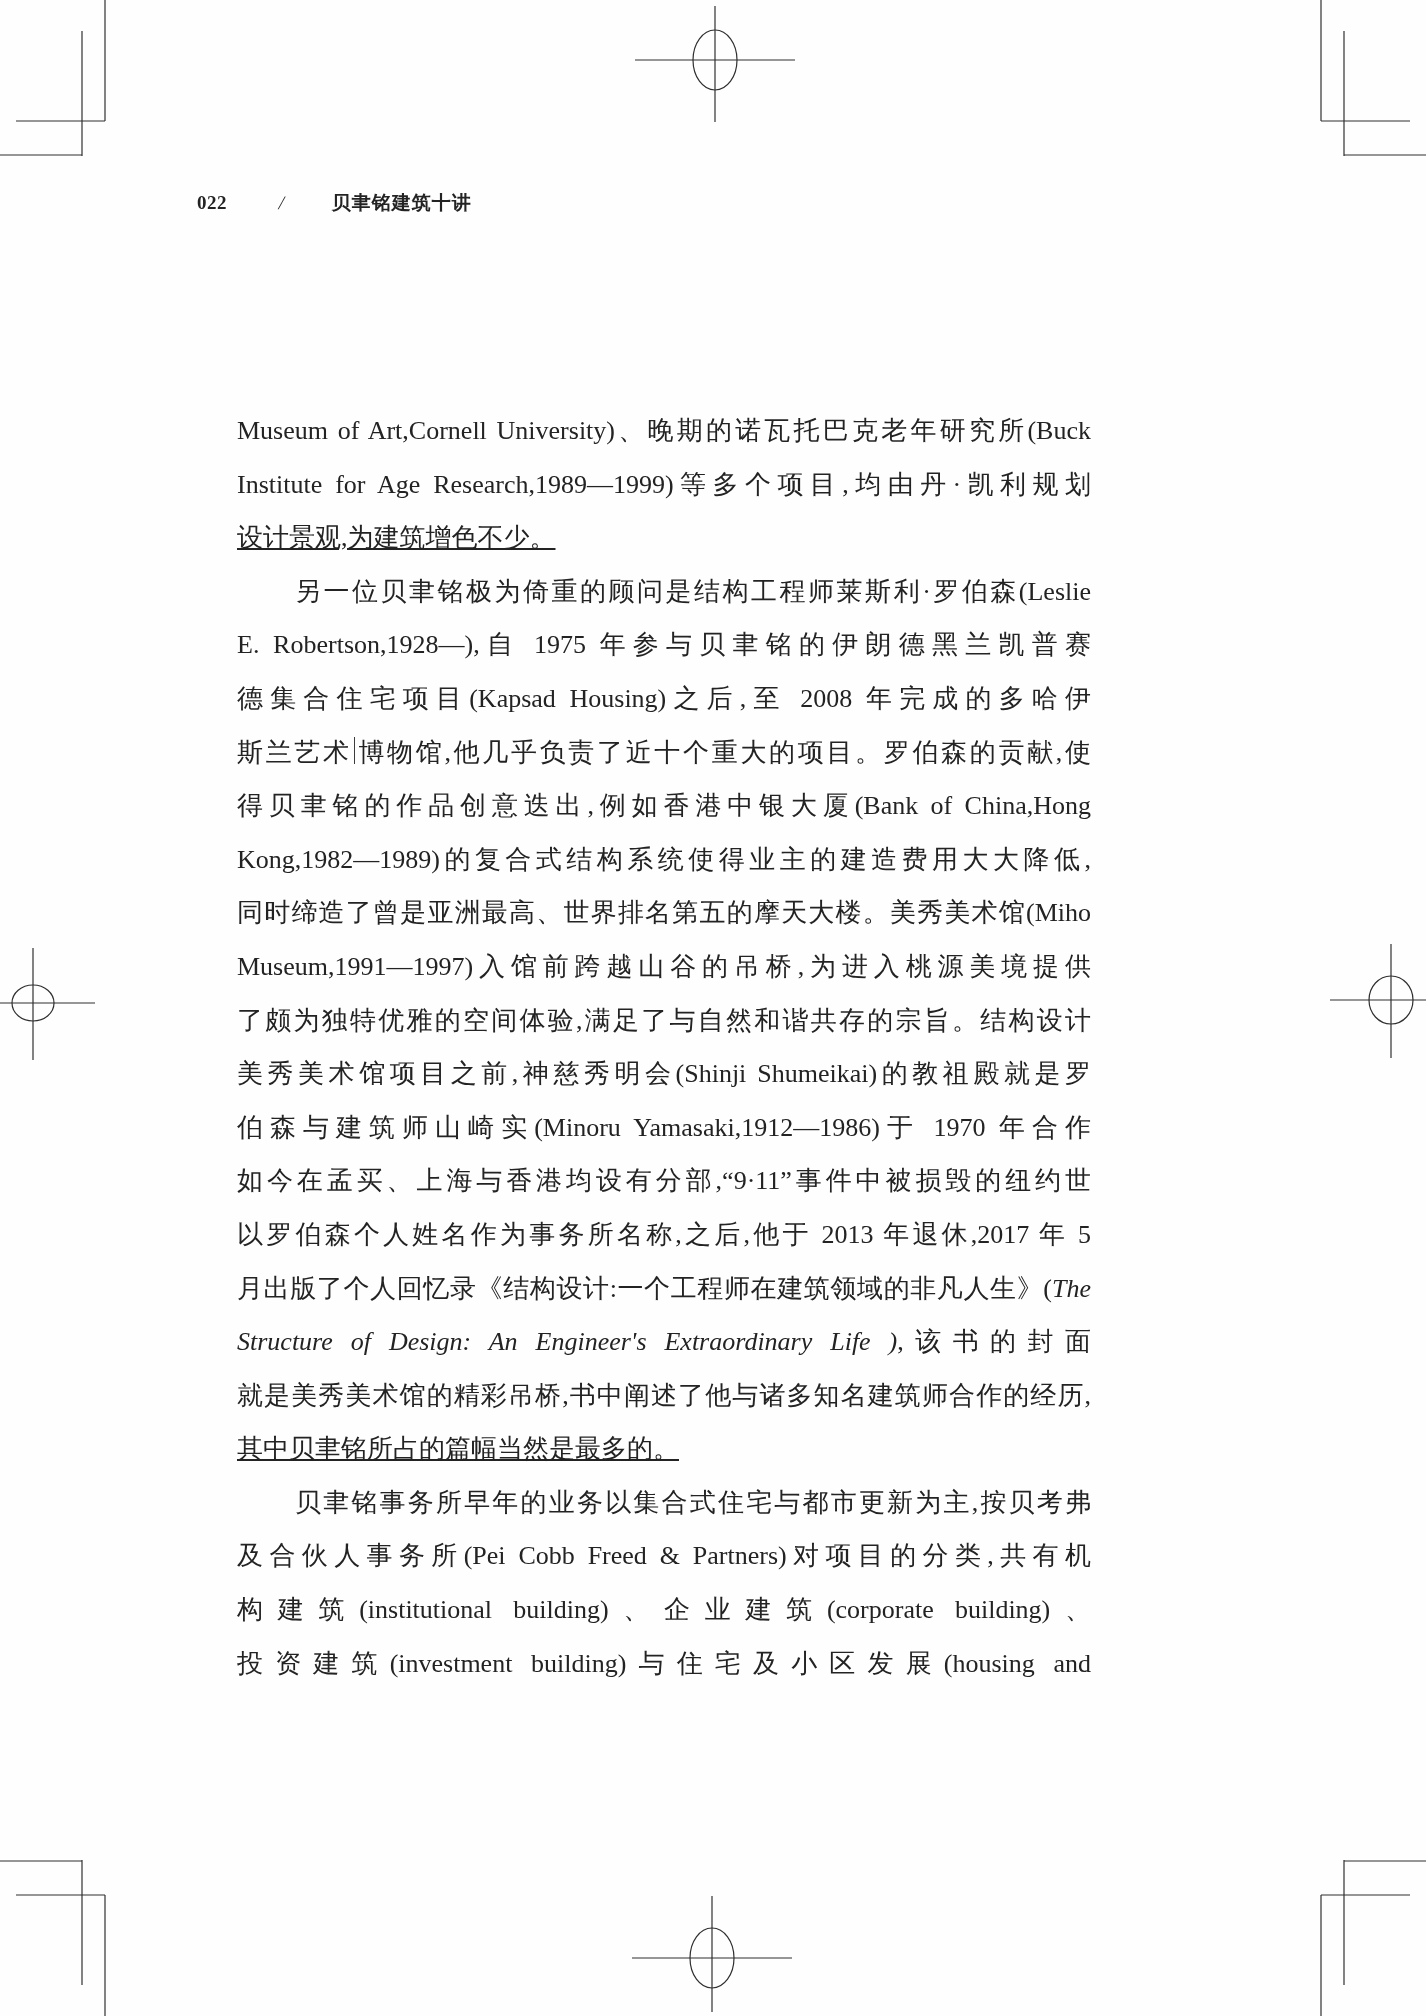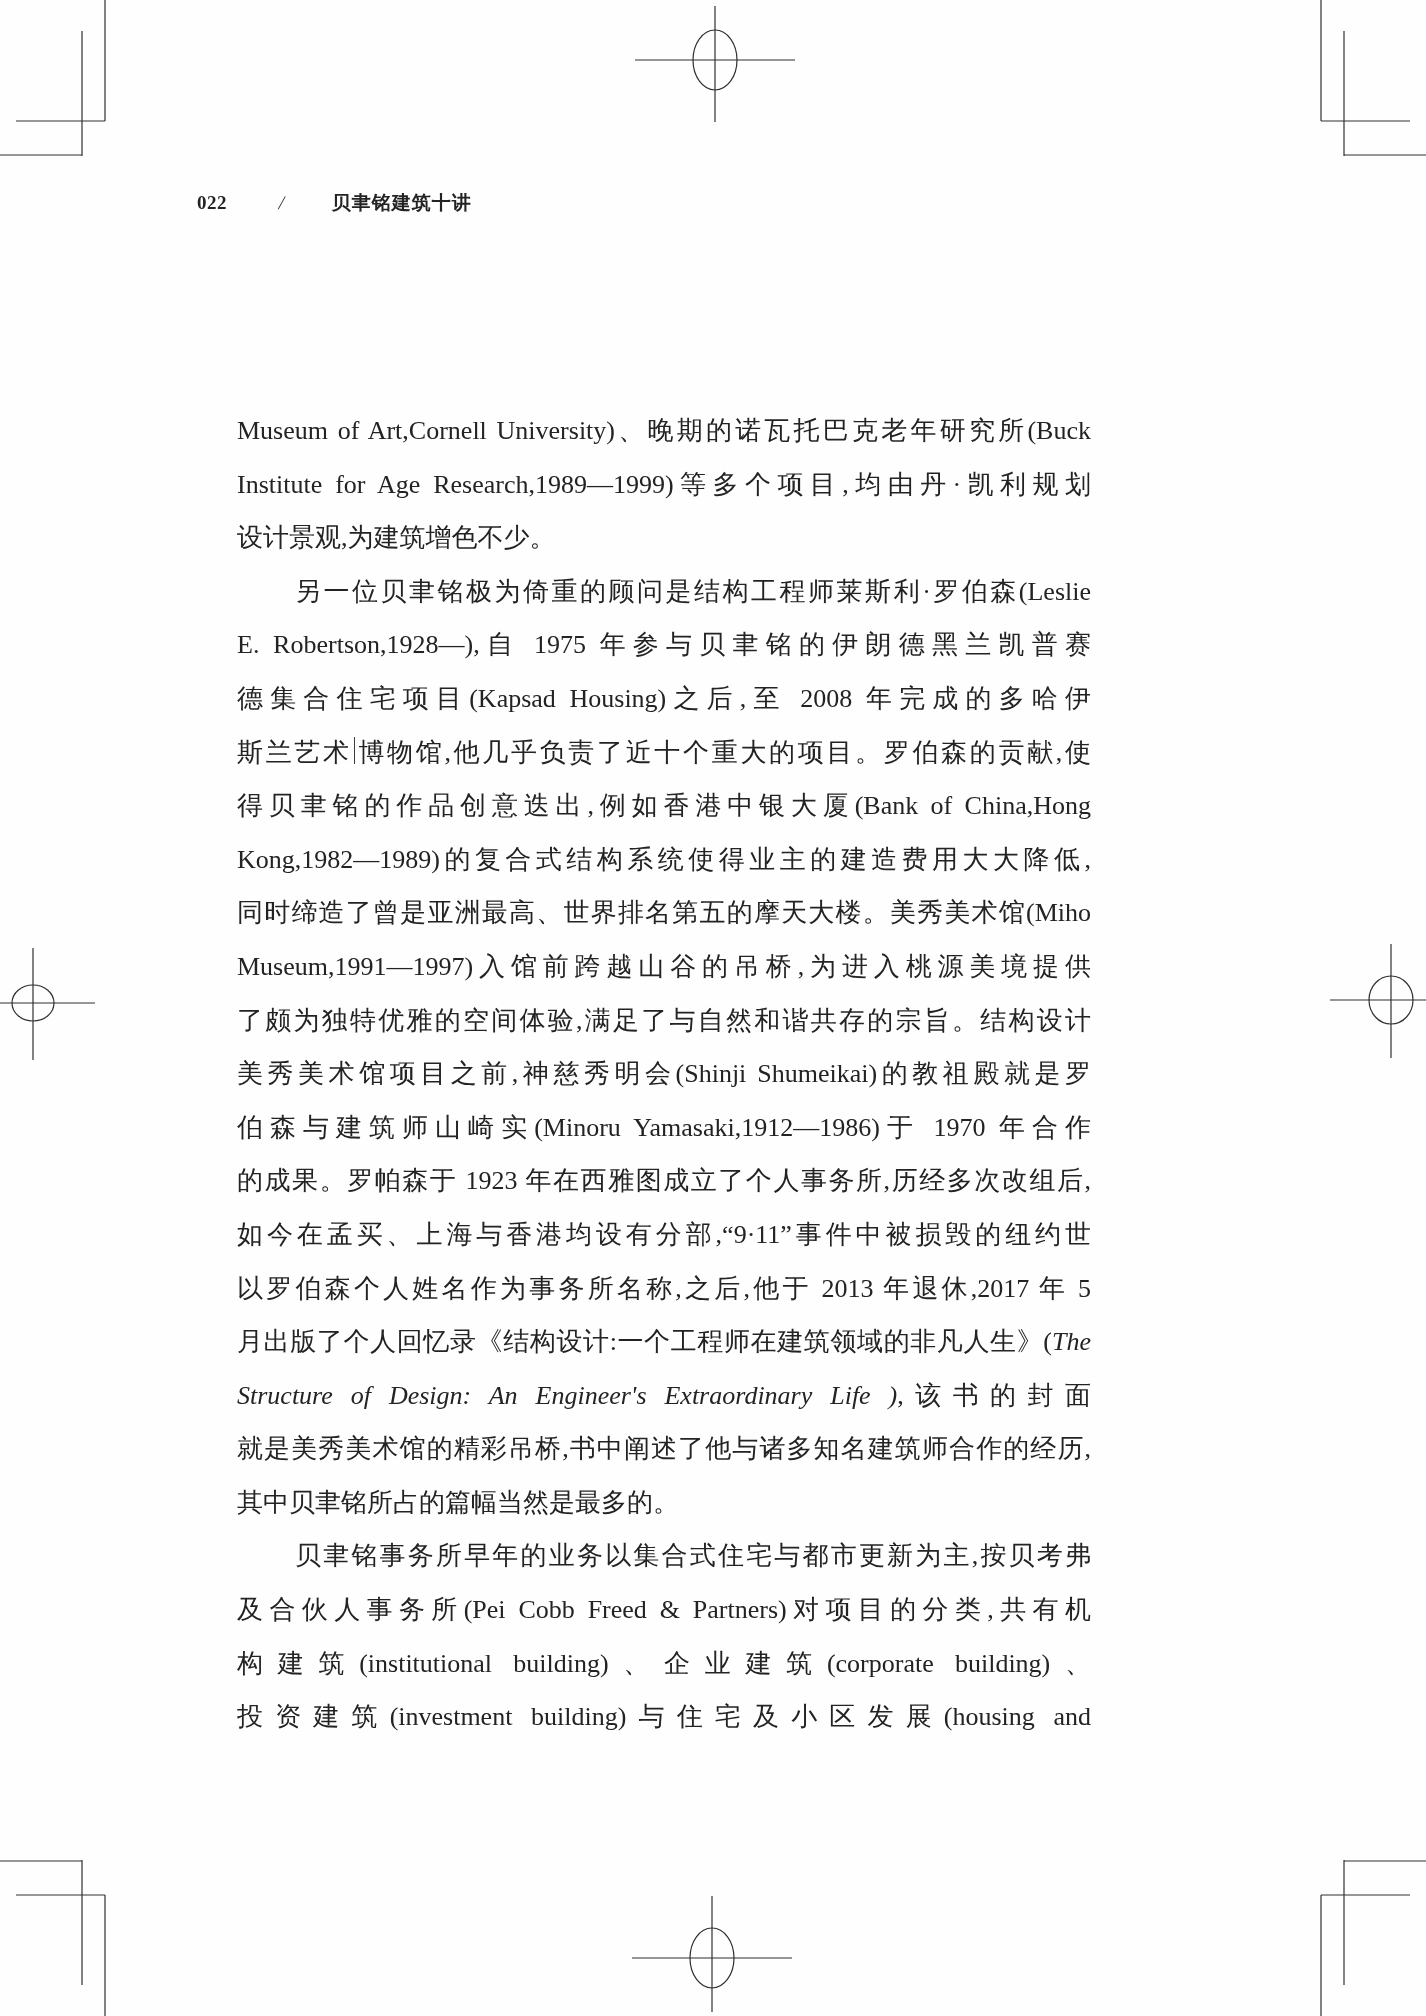--- a/index.html
+++ b/index.html
@@ -23,21 +23,21 @@
   .body-text{
     position:absolute;left:209px;top:404px;width:854px;
     font-size:26px;line-height:53.6px;margin-left:28px;
   }
   .body-text .line{
     text-align:justify;
     text-align-last:justify;
     height:53.6px;
     white-space:nowrap;
   }
-  .body-text .line.para-end{text-align-last:left;}
+  .body-text .line.para-end{text-align-last:left;text-decoration:underline;}
   .body-text .line.indent{text-indent:58px;}
   .it{font-style:italic;}
   .scan-bar{
     display:inline-block;width:0;height:1.05em;
     border-left:1.5px solid #3c3c3c;
     vertical-align:-0.14em;margin:0 1px 0 2px;
   }
 </style>
 </head>
 <body>
@@ -103,21 +103,20 @@
       <div class="line"><span>E. Robertson,1928—),自 1975 年参与贝聿铭的伊朗德黑兰凯普赛</span></div>
       <div class="line"><span>德集合住宅项目(Kapsad Housing)之后,至 2008 年完成的多哈伊</span></div>
       <div class="line"><span>斯兰艺术</span><span class="scan-bar"></span><span>博物馆,他几乎负责了近十个重大的项目。罗伯森的贡献,使</span></div>
       <div class="line"><span>得贝聿铭的作品创意迭出,例如香港中银大厦(Bank of China,Hong</span></div>
       <div class="line"><span>Kong,1982—1989)的复合式结构系统使得业主的建造费用大大降低,</span></div>
       <div class="line"><span>同时缔造了曾是亚洲最高、世界排名第五的摩天大楼。美秀美术馆(Miho</span></div>
       <div class="line"><span>Museum,1991—1997)入馆前跨越山谷的吊桥,为进入桃源美境提供</span></div>
       <div class="line"><span>了颇为独特优雅的空间体验,满足了与自然和谐共存的宗旨。结构设计</span></div>
       <div class="line"><span>美秀美术馆项目之前,神慈秀明会(Shinji Shumeikai)的教祖殿就是罗</span></div>
       <div class="line"><span>伯森与建筑师山崎实(Minoru Yamasaki,1912—1986)于 1970 年合作</span></div>
-      <div class="line"><span>的成果。罗帕森于 1923 年在西雅图成立了个人事务所,历经多次改组后,</span></div>
       <div class="line"><span>如今在孟买、上海与香港均设有分部,“9·11”事件中被损毁的纽约世</span></div>
       <div class="line"><span>以罗伯森个人姓名作为事务所名称,之后,他于 2013 年退休,2017 年 5</span></div>
       <div class="line"><span>月出版了个人回忆录《结构设计:一个工程师在建筑领域的非凡人生》(</span><span class="it">The</span></div>
       <div class="line"><span class="it">Structure of Design: An Engineer's Extraordinary Life )</span><span>,该书的封面</span></div>
       <div class="line"><span>就是美秀美术馆的精彩吊桥,书中阐述了他与诸多知名建筑师合作的经历,</span></div>
       <div class="line para-end"><span>其中贝聿铭所占的篇幅当然是最多的。</span></div>
       <div class="line indent"><span>贝聿铭事务所早年的业务以集合式住宅与都市更新为主,按贝考弗</span></div>
       <div class="line"><span>及合伙人事务所(Pei Cobb Freed &amp; Partners)对项目的分类,共有机</span></div>
       <div class="line"><span>构建筑(institutional building)、企业建筑(corporate building)、</span></div>
       <div class="line"><span>投资建筑(investment building)与住宅及小区发展(housing and</span></div>

